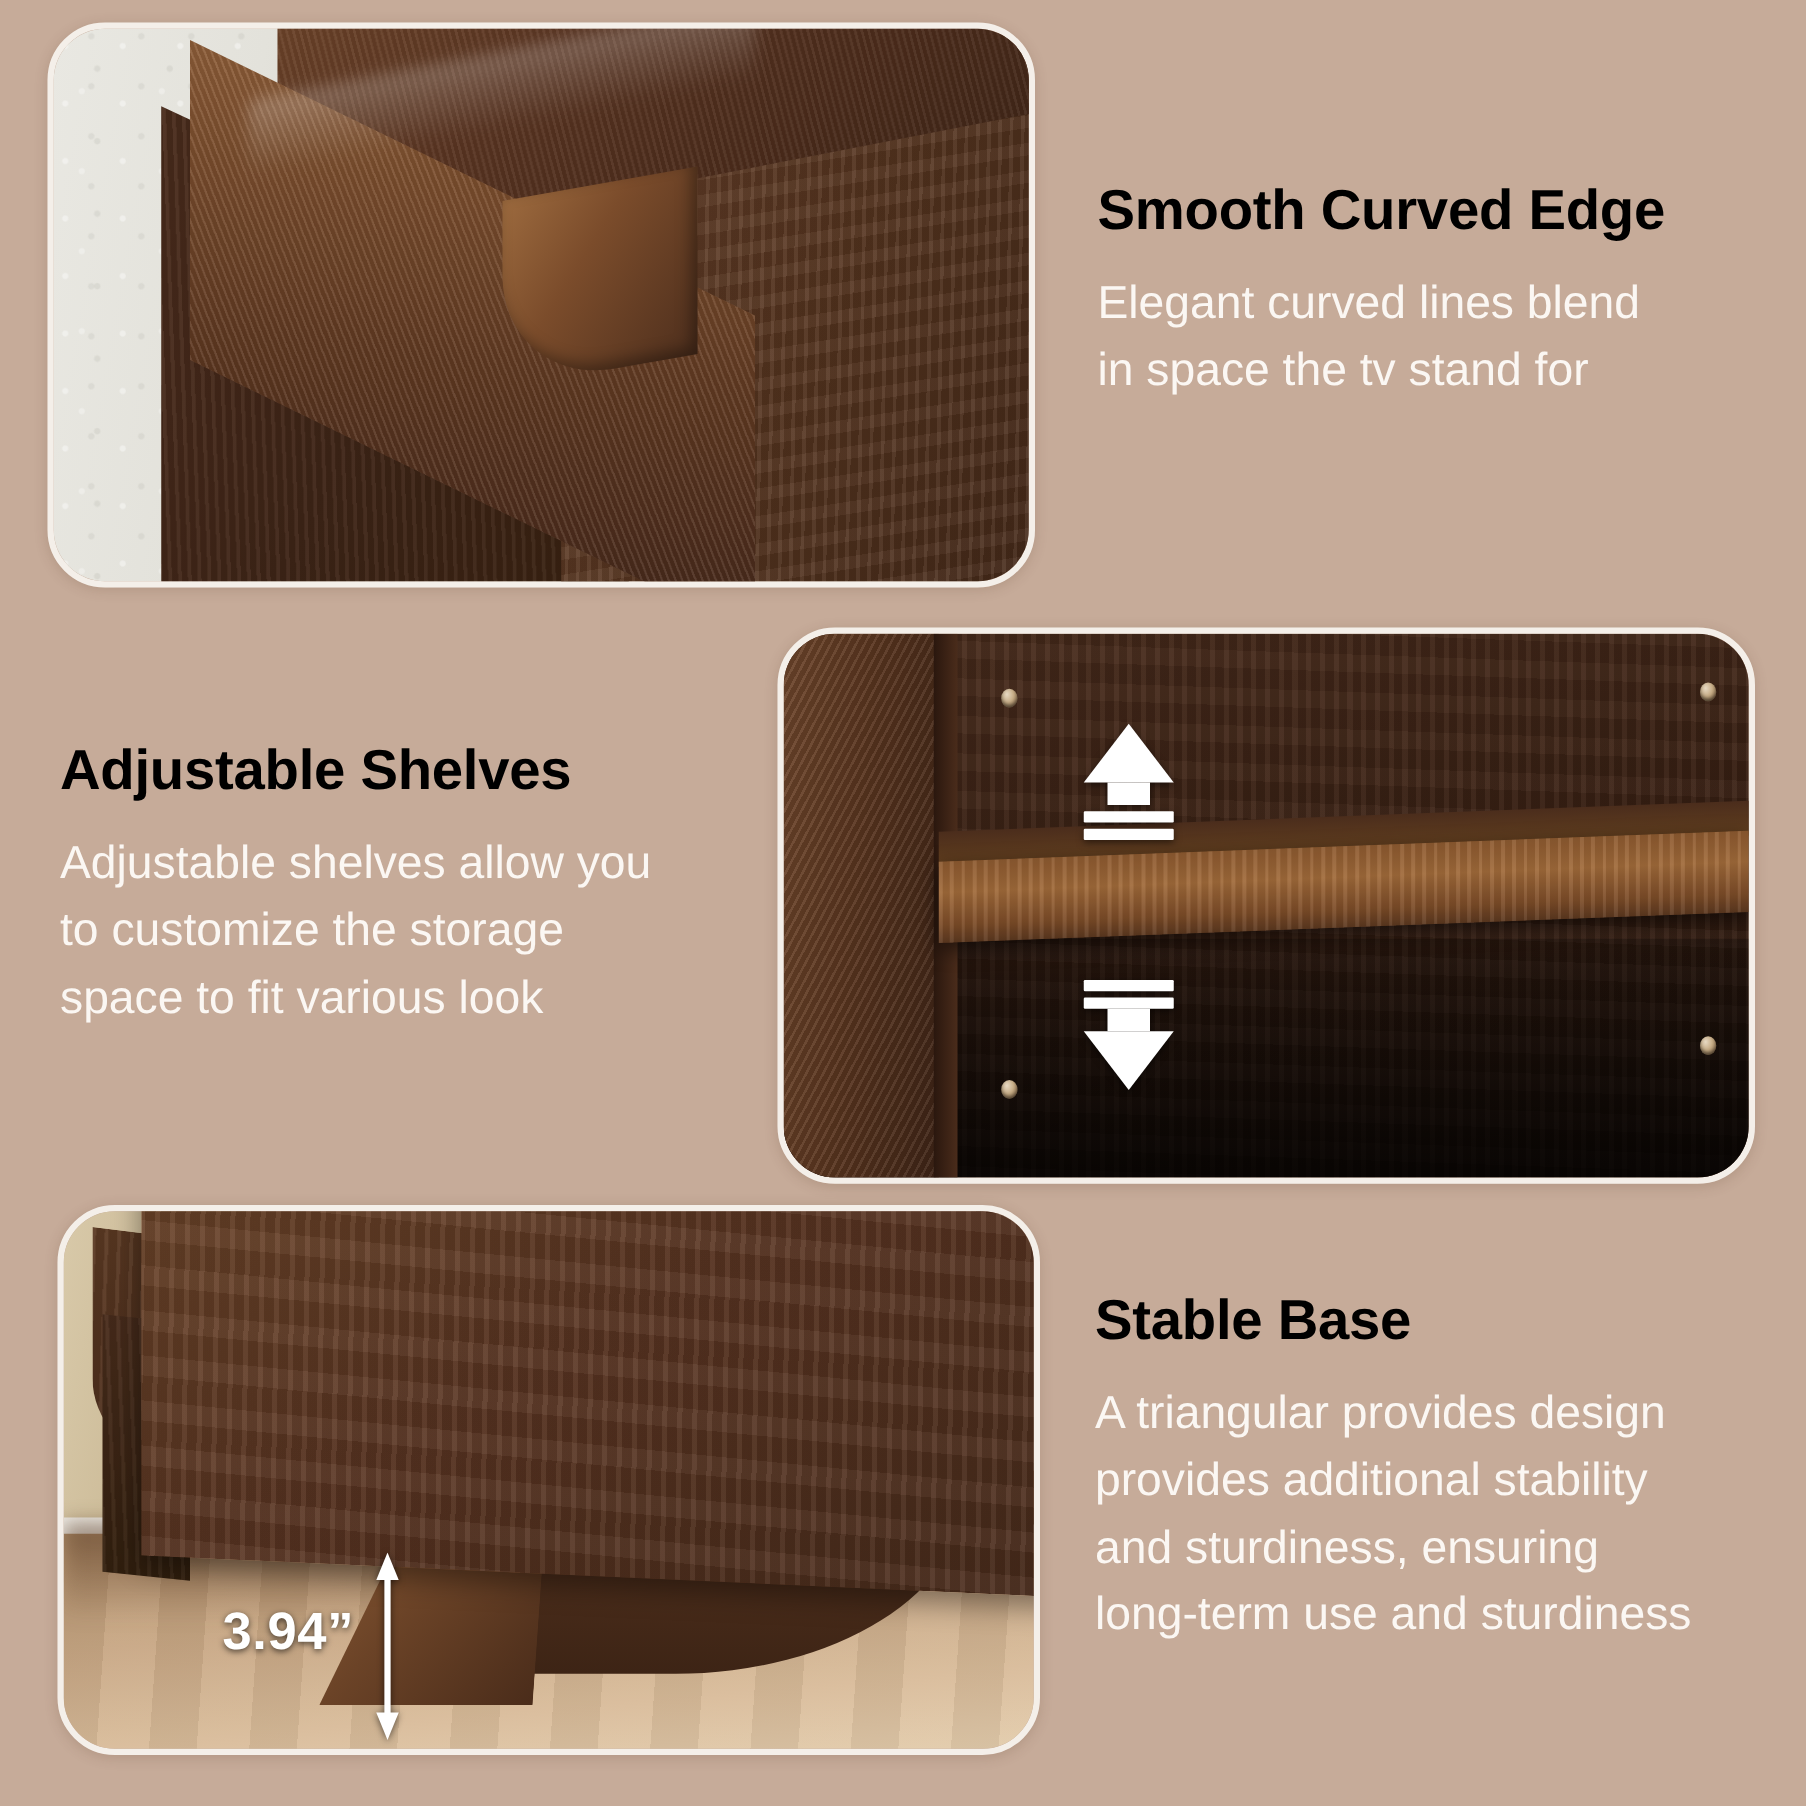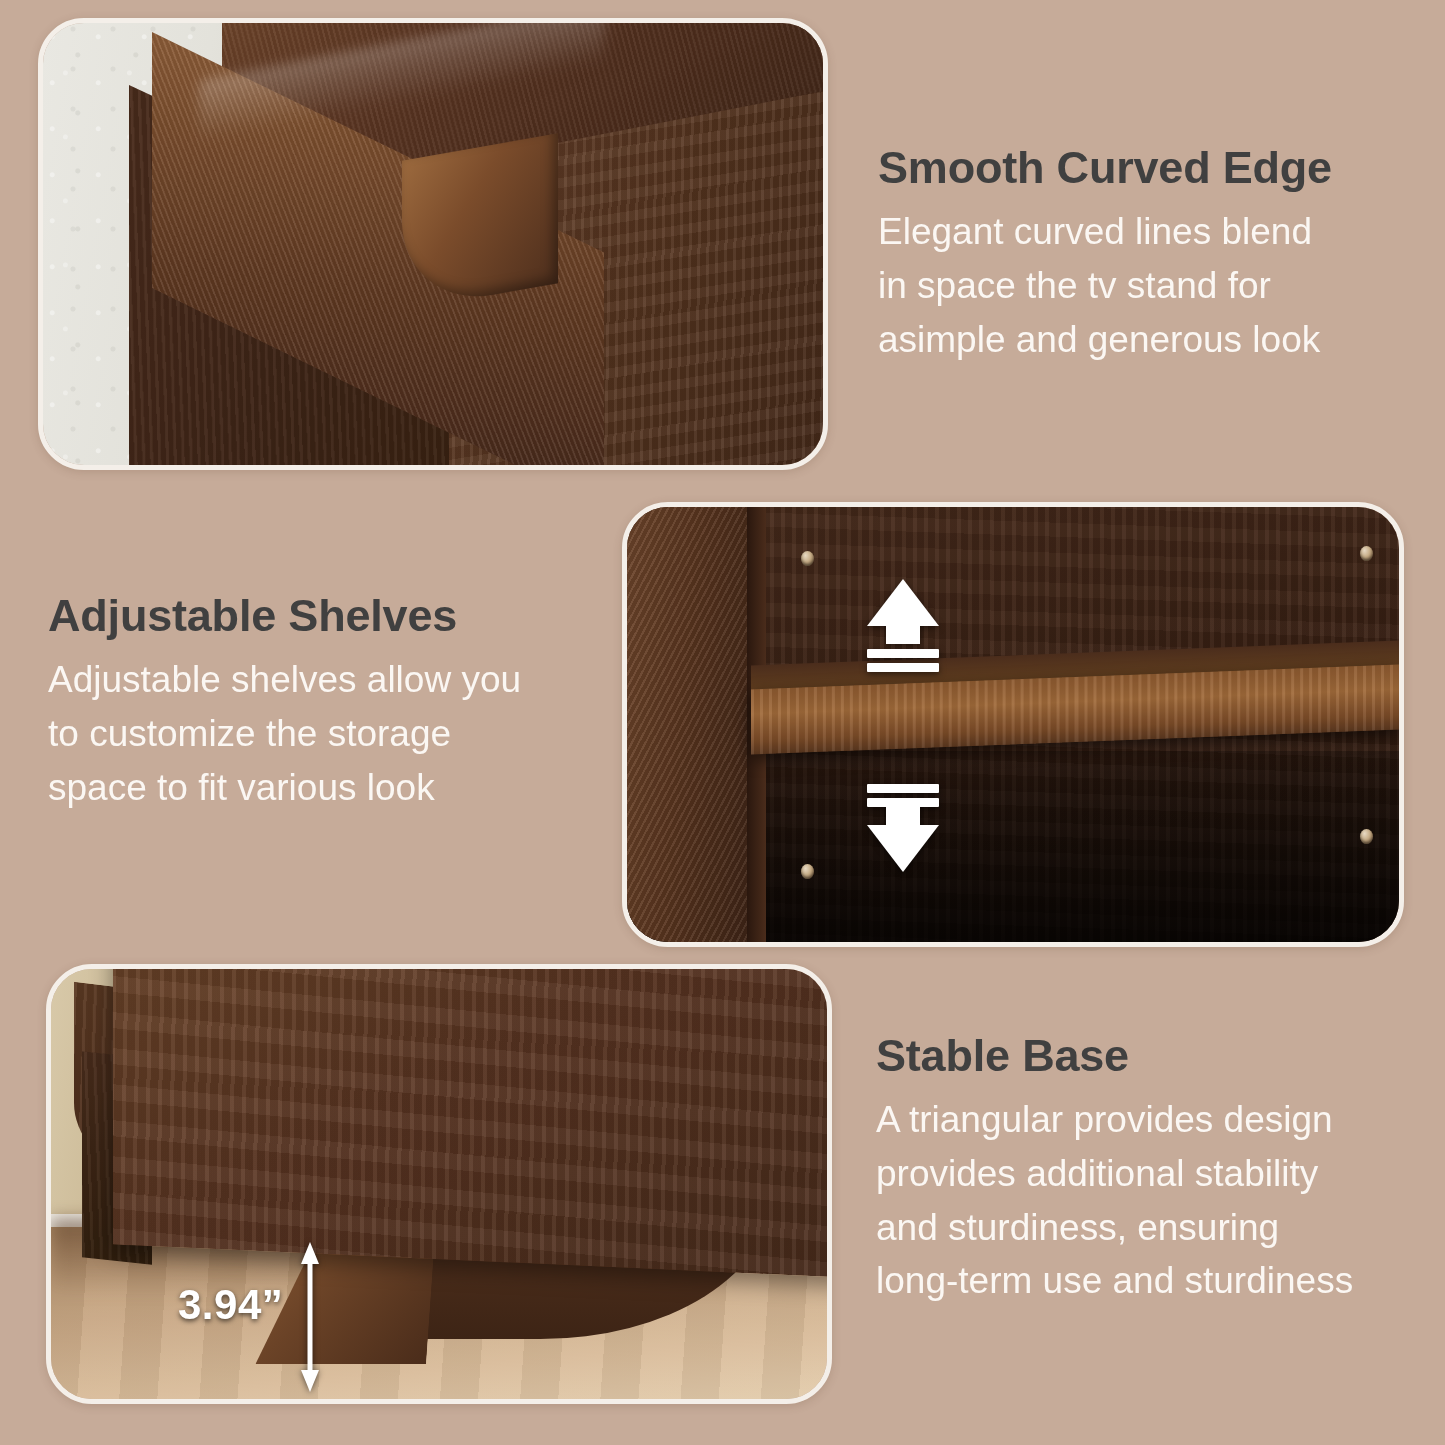--- a/index.html
+++ b/index.html
@@ -229,33 +229,33 @@
     position:absolute; left:178px; top:1281px;
     color:#ffffff; font-size:42px; font-weight:bold;
     letter-spacing:.5px;
     text-shadow:0 2px 5px rgba(0,0,0,.65);
     white-space:nowrap;
   }
 
   
   .textblock { position:absolute; }
   .heading {
-    color:#404040;
+    color:#000000;
     font-size:45px;
     font-weight:bold;
     line-height:1.12;
     letter-spacing:-.2px;
     white-space:nowrap;
   }
   .bodytext {
     color:#fbf7f3;
     font-size:37px;
     font-weight:300;
     line-height:1.45;
-    margin-top:12px;
+    margin-top:22px;
   }
   .bodytext span { display:block; white-space:nowrap; }
 
   #text-curved-edge { left:878px; top:143px;  width:530px; }
   #text-adjustable  { left:48px;  top:591px;  width:570px; }
   #text-stable-base { left:876px; top:1031px; width:540px; }
 </style>
 </head>
 <body style="background: rgb(198, 171, 153);">
 
@@ -326,21 +326,20 @@
     <polygon points="10,0 19,22 1,22" fill="#ffffff"></polygon>
     <polygon points="10,150 19,128 1,128" fill="#ffffff"></polygon>
   </svg>
   <div id="dim-label">3.94”</div>
 
   <div class="textblock" id="text-curved-edge">
     <div class="heading">Smooth Curved Edge</div>
     <div class="bodytext">
       <span>Elegant curved lines blend</span>
       <span>in space the tv stand for</span>
-      <span>asimple and generous look</span>
     </div>
   </div>
 
   <div class="textblock" id="text-adjustable">
     <div class="heading">Adjustable Shelves</div>
     <div class="bodytext">
       <span>Adjustable shelves allow you</span>
       <span>to customize the storage</span>
       <span>space to fit various look</span>
     </div>

